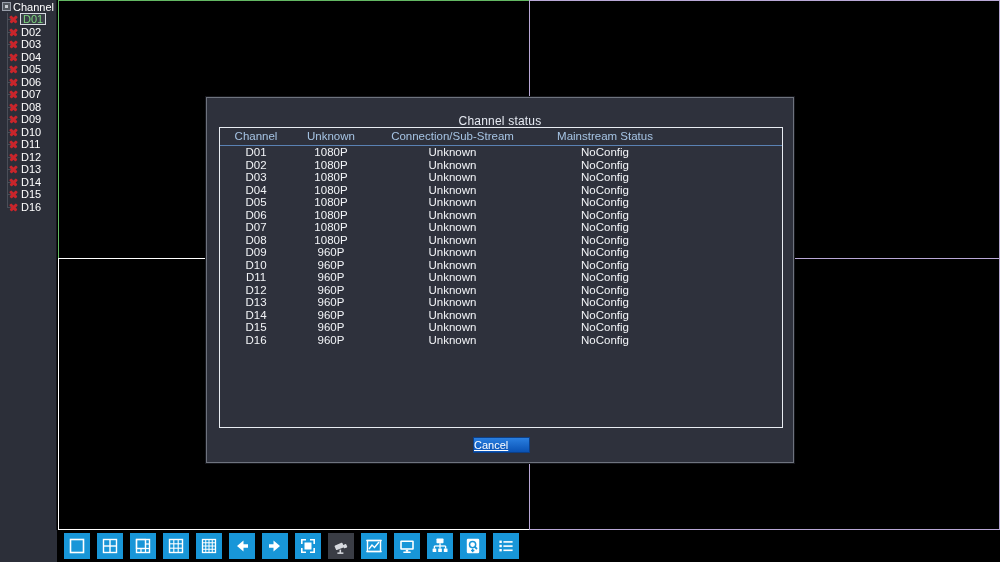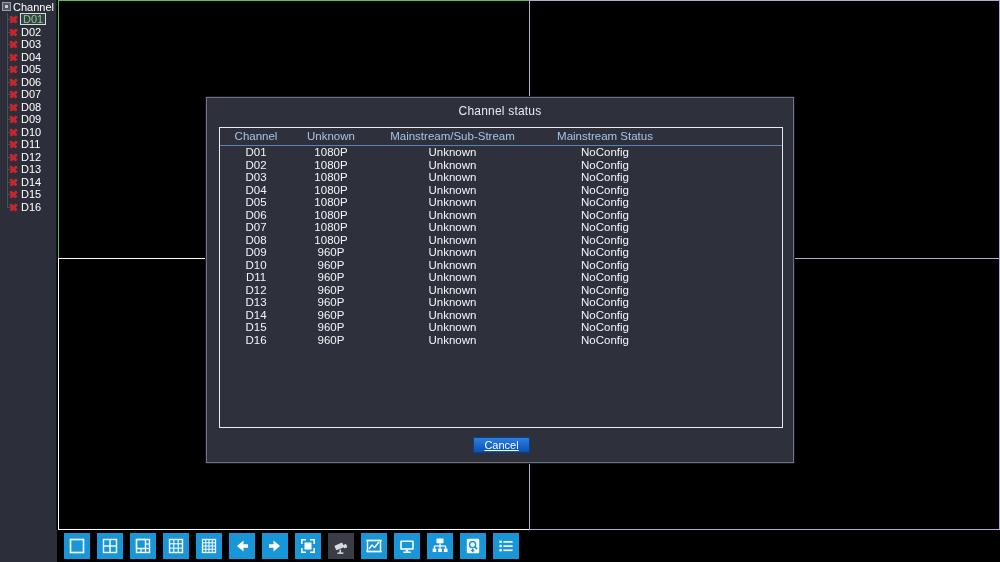--- a/index.html
+++ b/index.html
@@ -145,21 +145,21 @@
     background: #2e313c;
     border: 1px solid #6e737e;
     box-shadow: 0 0 0 1px #15161b;
     z-index: 50;
   }
   #dialog-title {
     text-align: center;
     color: #e6eaf2;
     font-size: 12px;
     line-height: 14px;
-    padding-top: 6px;
+    padding-top: 16px;
     letter-spacing: .2px;
   }
 
   #list-panel {
     position: absolute;
     left: 12px; top: 29px;
     width: 564px;
     height: 301px;
     background: #2e313c;
     border: 1px solid #e8ecf2;
@@ -197,21 +197,20 @@
 
   #cancel-btn {
     position: absolute;
     left: 266px; top: 339px;
     width: 57px; height: 16px;
     background: linear-gradient(#2a7fe0, #0a52b4);
     border: 1px solid #0d3f86;
     color: #ffffff;
     font-size: 11px;
     line-height: 14px;
-    text-align: center;
     cursor: pointer;
     font-family: "Liberation Sans", sans-serif;
     text-decoration: underline;
   }
 
   
   #toolbar {
     position: absolute;
     left: 0; bottom: 0;
     width: 1000px;
@@ -340,21 +339,21 @@
           <col class="c-channel">
             <col class="c-stream">
             <col class="c-mss">
           <col class="c-status">
             <col class="c-pad">
         </colgroup>
         <thead>
           <tr>
             <th>Channel</th>
             <th>Unknown</th>
-            <th>Mainstream/Sub-Stream</th>
+            <th>Connection/Sub-Stream</th>
             <th>Mainstream Status</th>
             <th></th>
           </tr>
         </thead>
         <tbody id="table-body">
             <tr>
               <td>D01</td>
               <td>1080P</td>
               <td>Unknown</td>
               <td>NoConfig</td>

